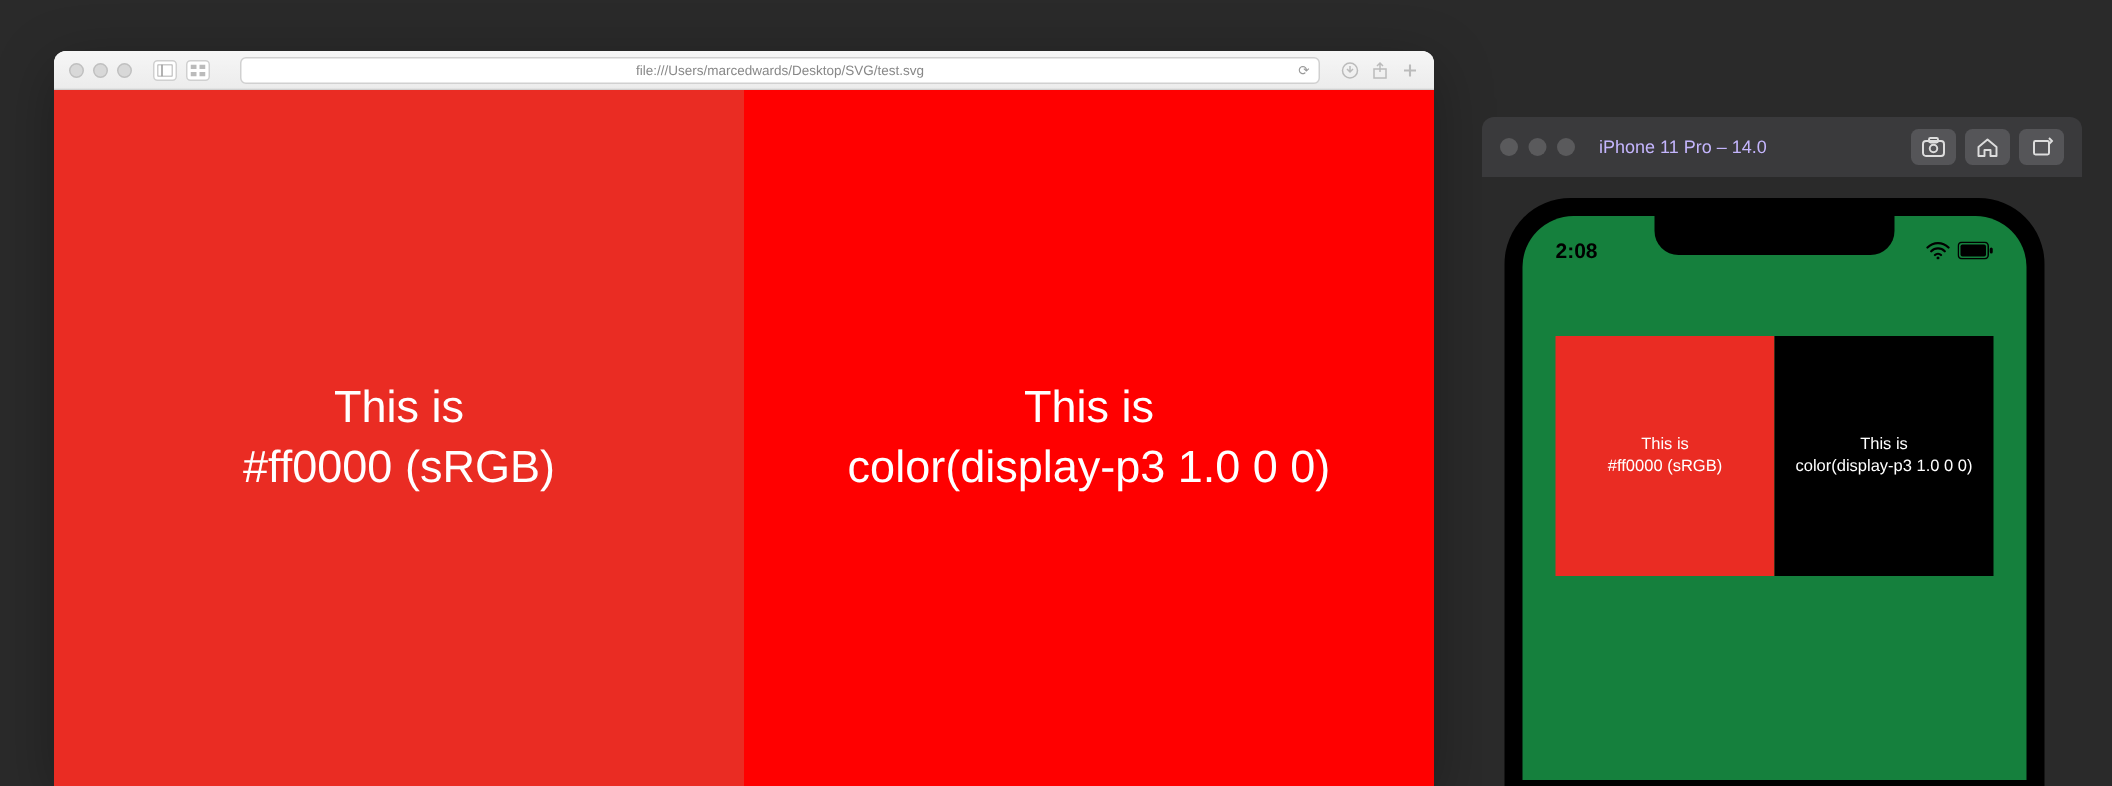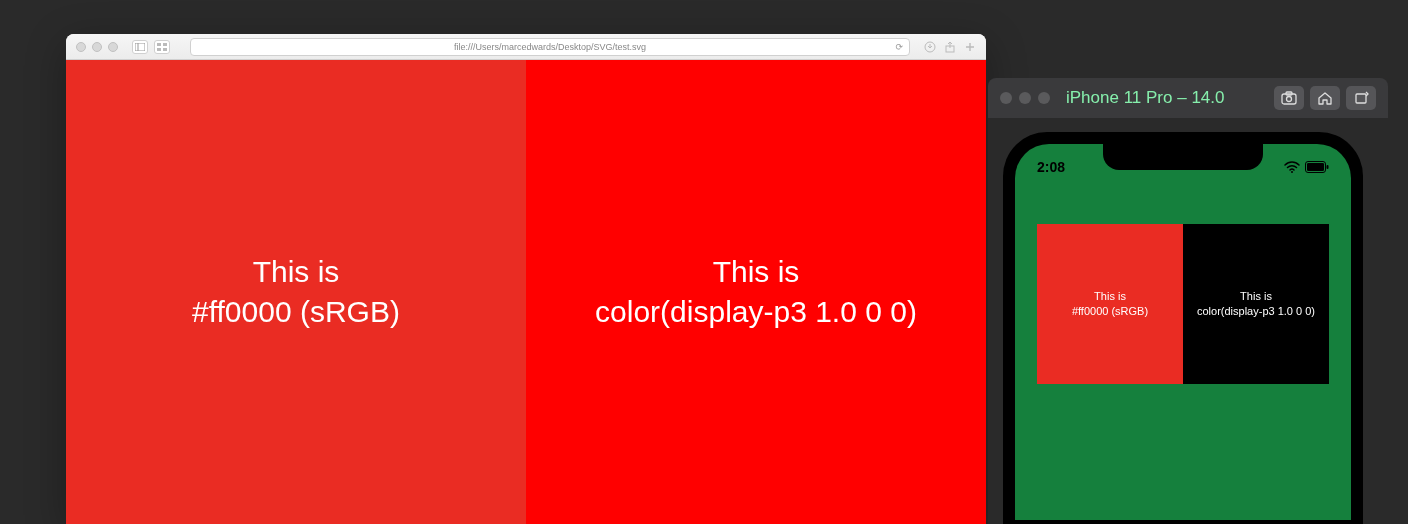--- a/index.html
+++ b/index.html
@@ -8,21 +8,21 @@
   height: 524px;
   background: #2a2a2a;
   font-family: -apple-system, BlinkMacSystemFont, "Helvetica Neue", sans-serif;
   position: relative;
   overflow: hidden;
 }
 
 
 .safari-window {
   position: absolute;
-  left: 66px;
+  left: 36px;
   top: 34px;
   width: 920px;
   height: 490px;
   background: #fff;
   border-radius: 8px 8px 0 0;
   overflow: hidden;
   box-shadow: 0 10px 40px rgba(0,0,0,0.3);
 }
 .safari-toolbar {
   height: 26px;
@@ -84,21 +84,21 @@
   height: 40px;
   background: #3a3a3c;
   border-radius: 8px 8px 0 0;
   display: flex;
   align-items: center;
   padding: 0 12px;
   gap: 10px;
 }
 .sim-traffic { display:flex; gap:7px; margin-right:6px; }
 .sim-tl { width:12px; height:12px; border-radius:50%; background:#5a5a5c; }
-.sim-title { color:#86efac; font-size:17px; flex:1; }
+.sim-title { color:#c4b5fd; font-size:12px; flex:1; }
 .sim-toolbar-btns { display:flex; gap:6px; }
 .sim-btn { width:30px; height:24px; background:#555558; border-radius:5px; display:flex; align-items:center; justify-content:center; color:#ddd; }
 
 .sim-body {
   background: #2a2a2a;
   padding: 14px 18px 0 8px;
   display:flex;
   justify-content:center;
 }
 .phone-frame {

